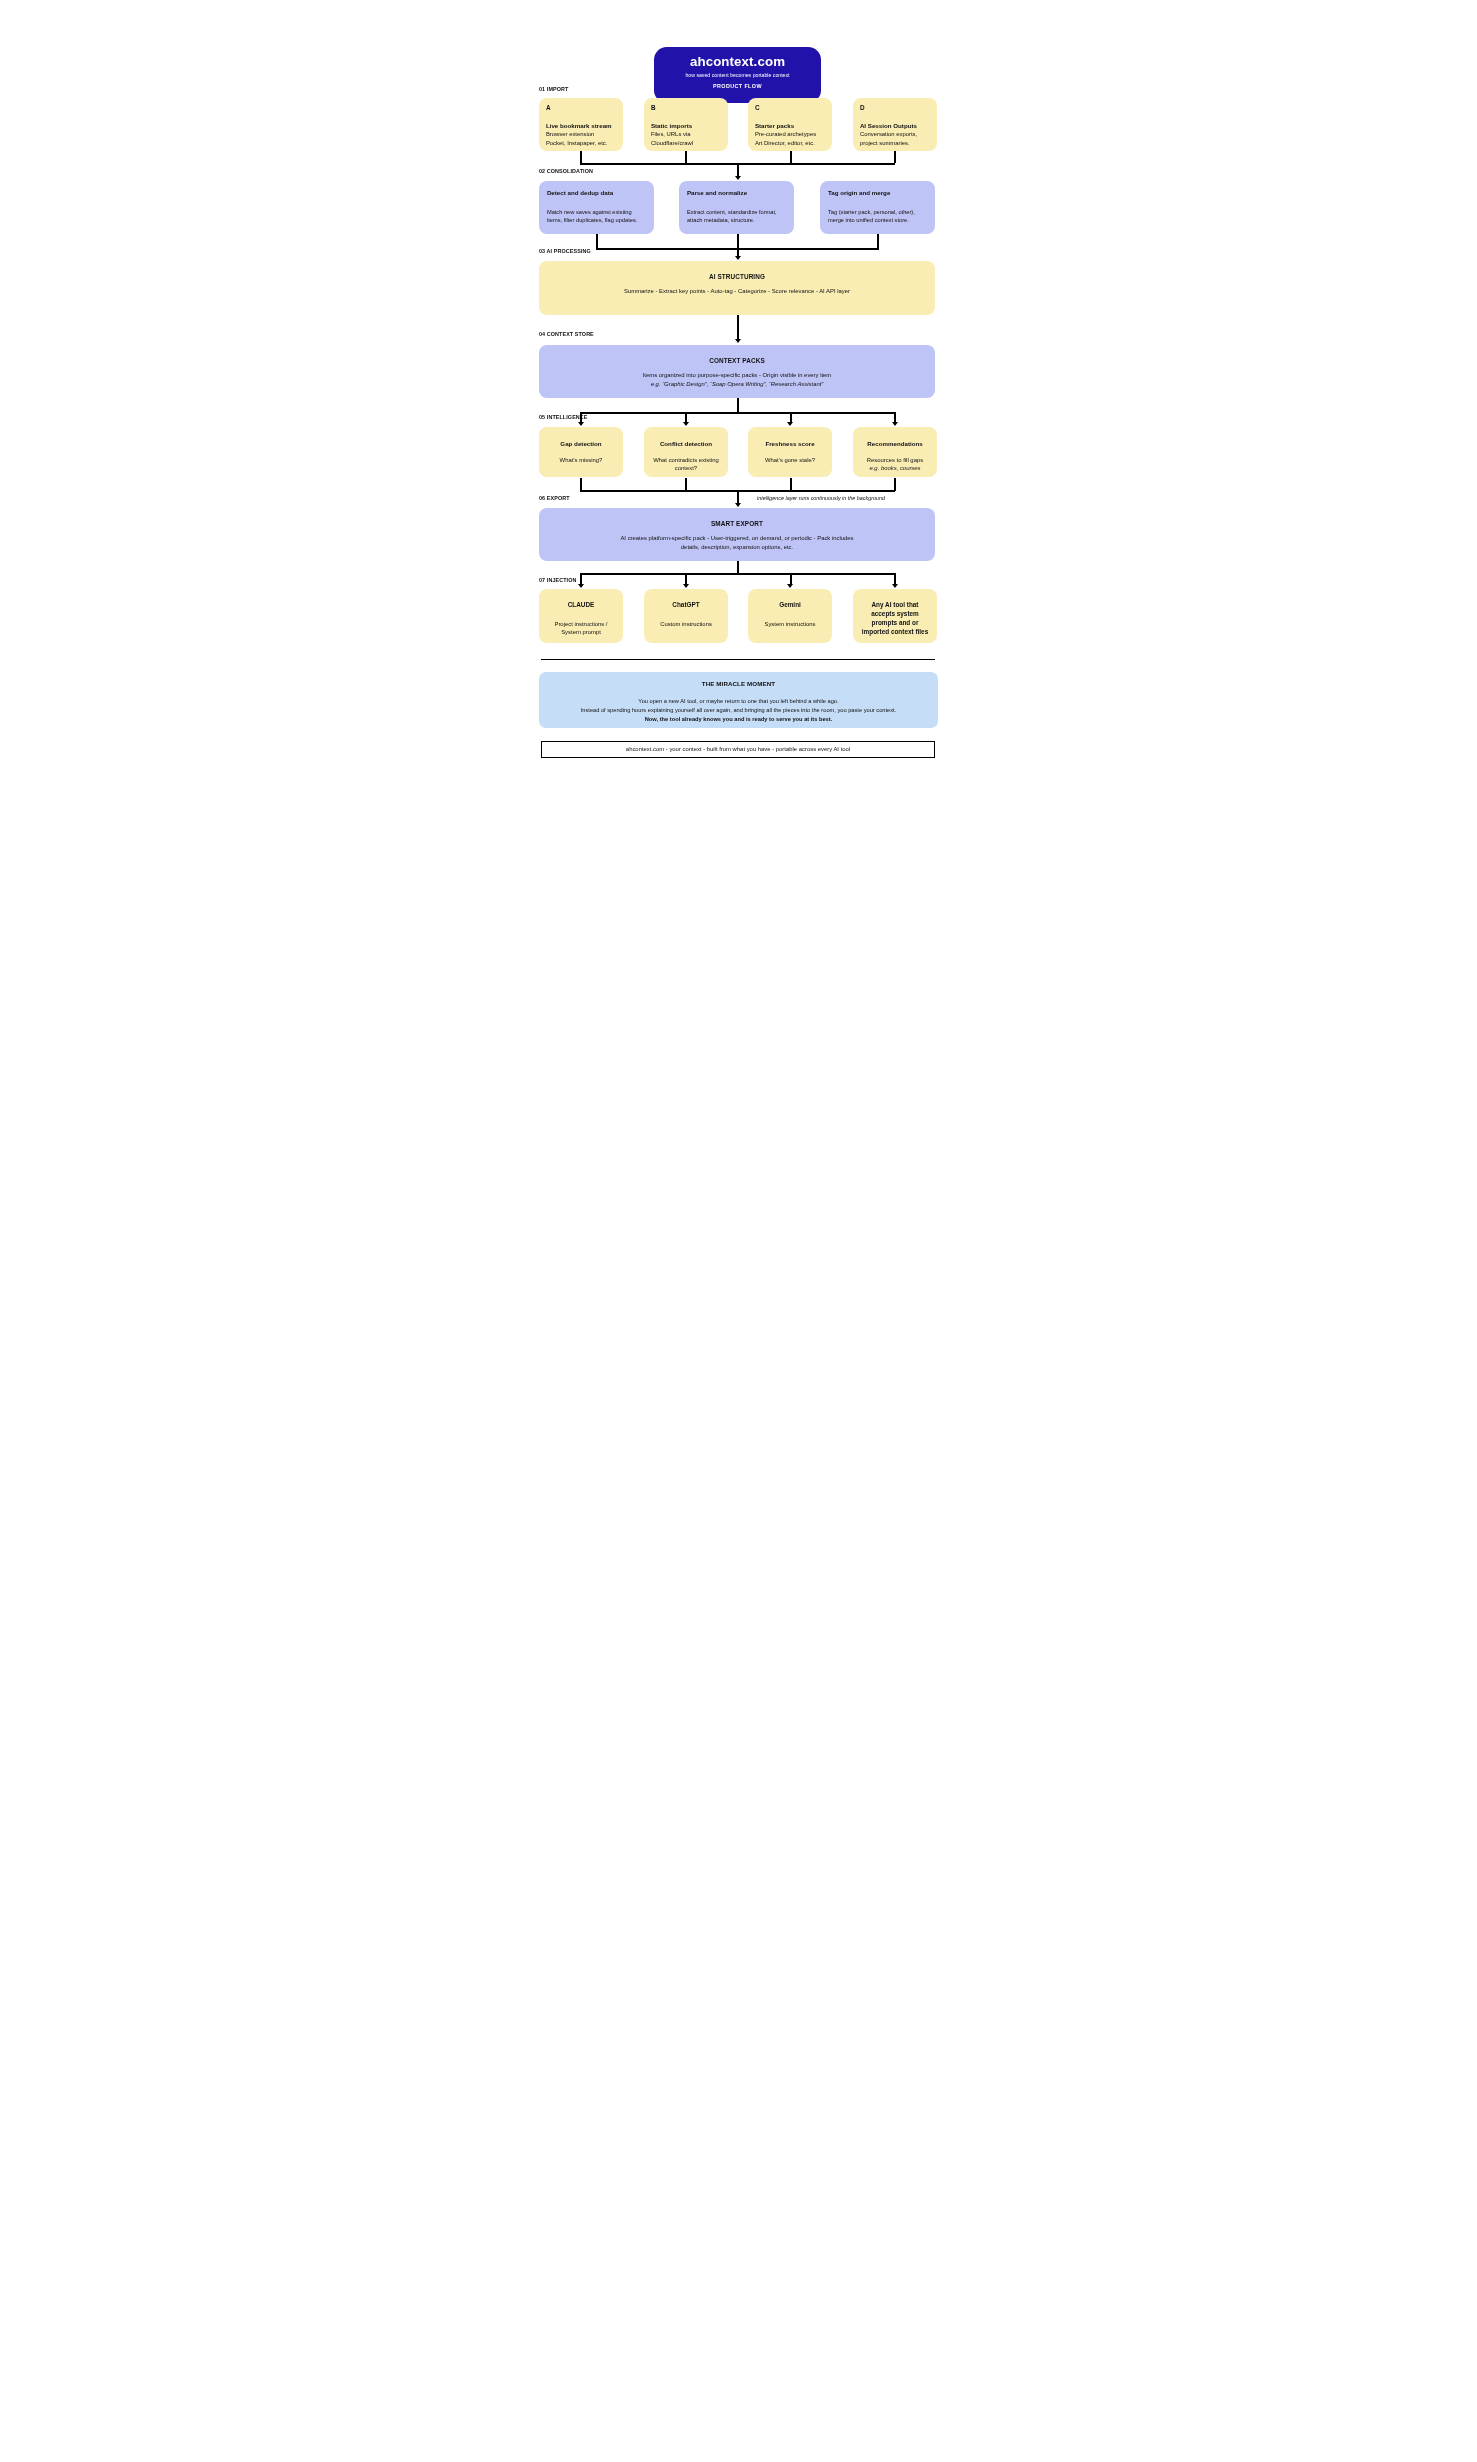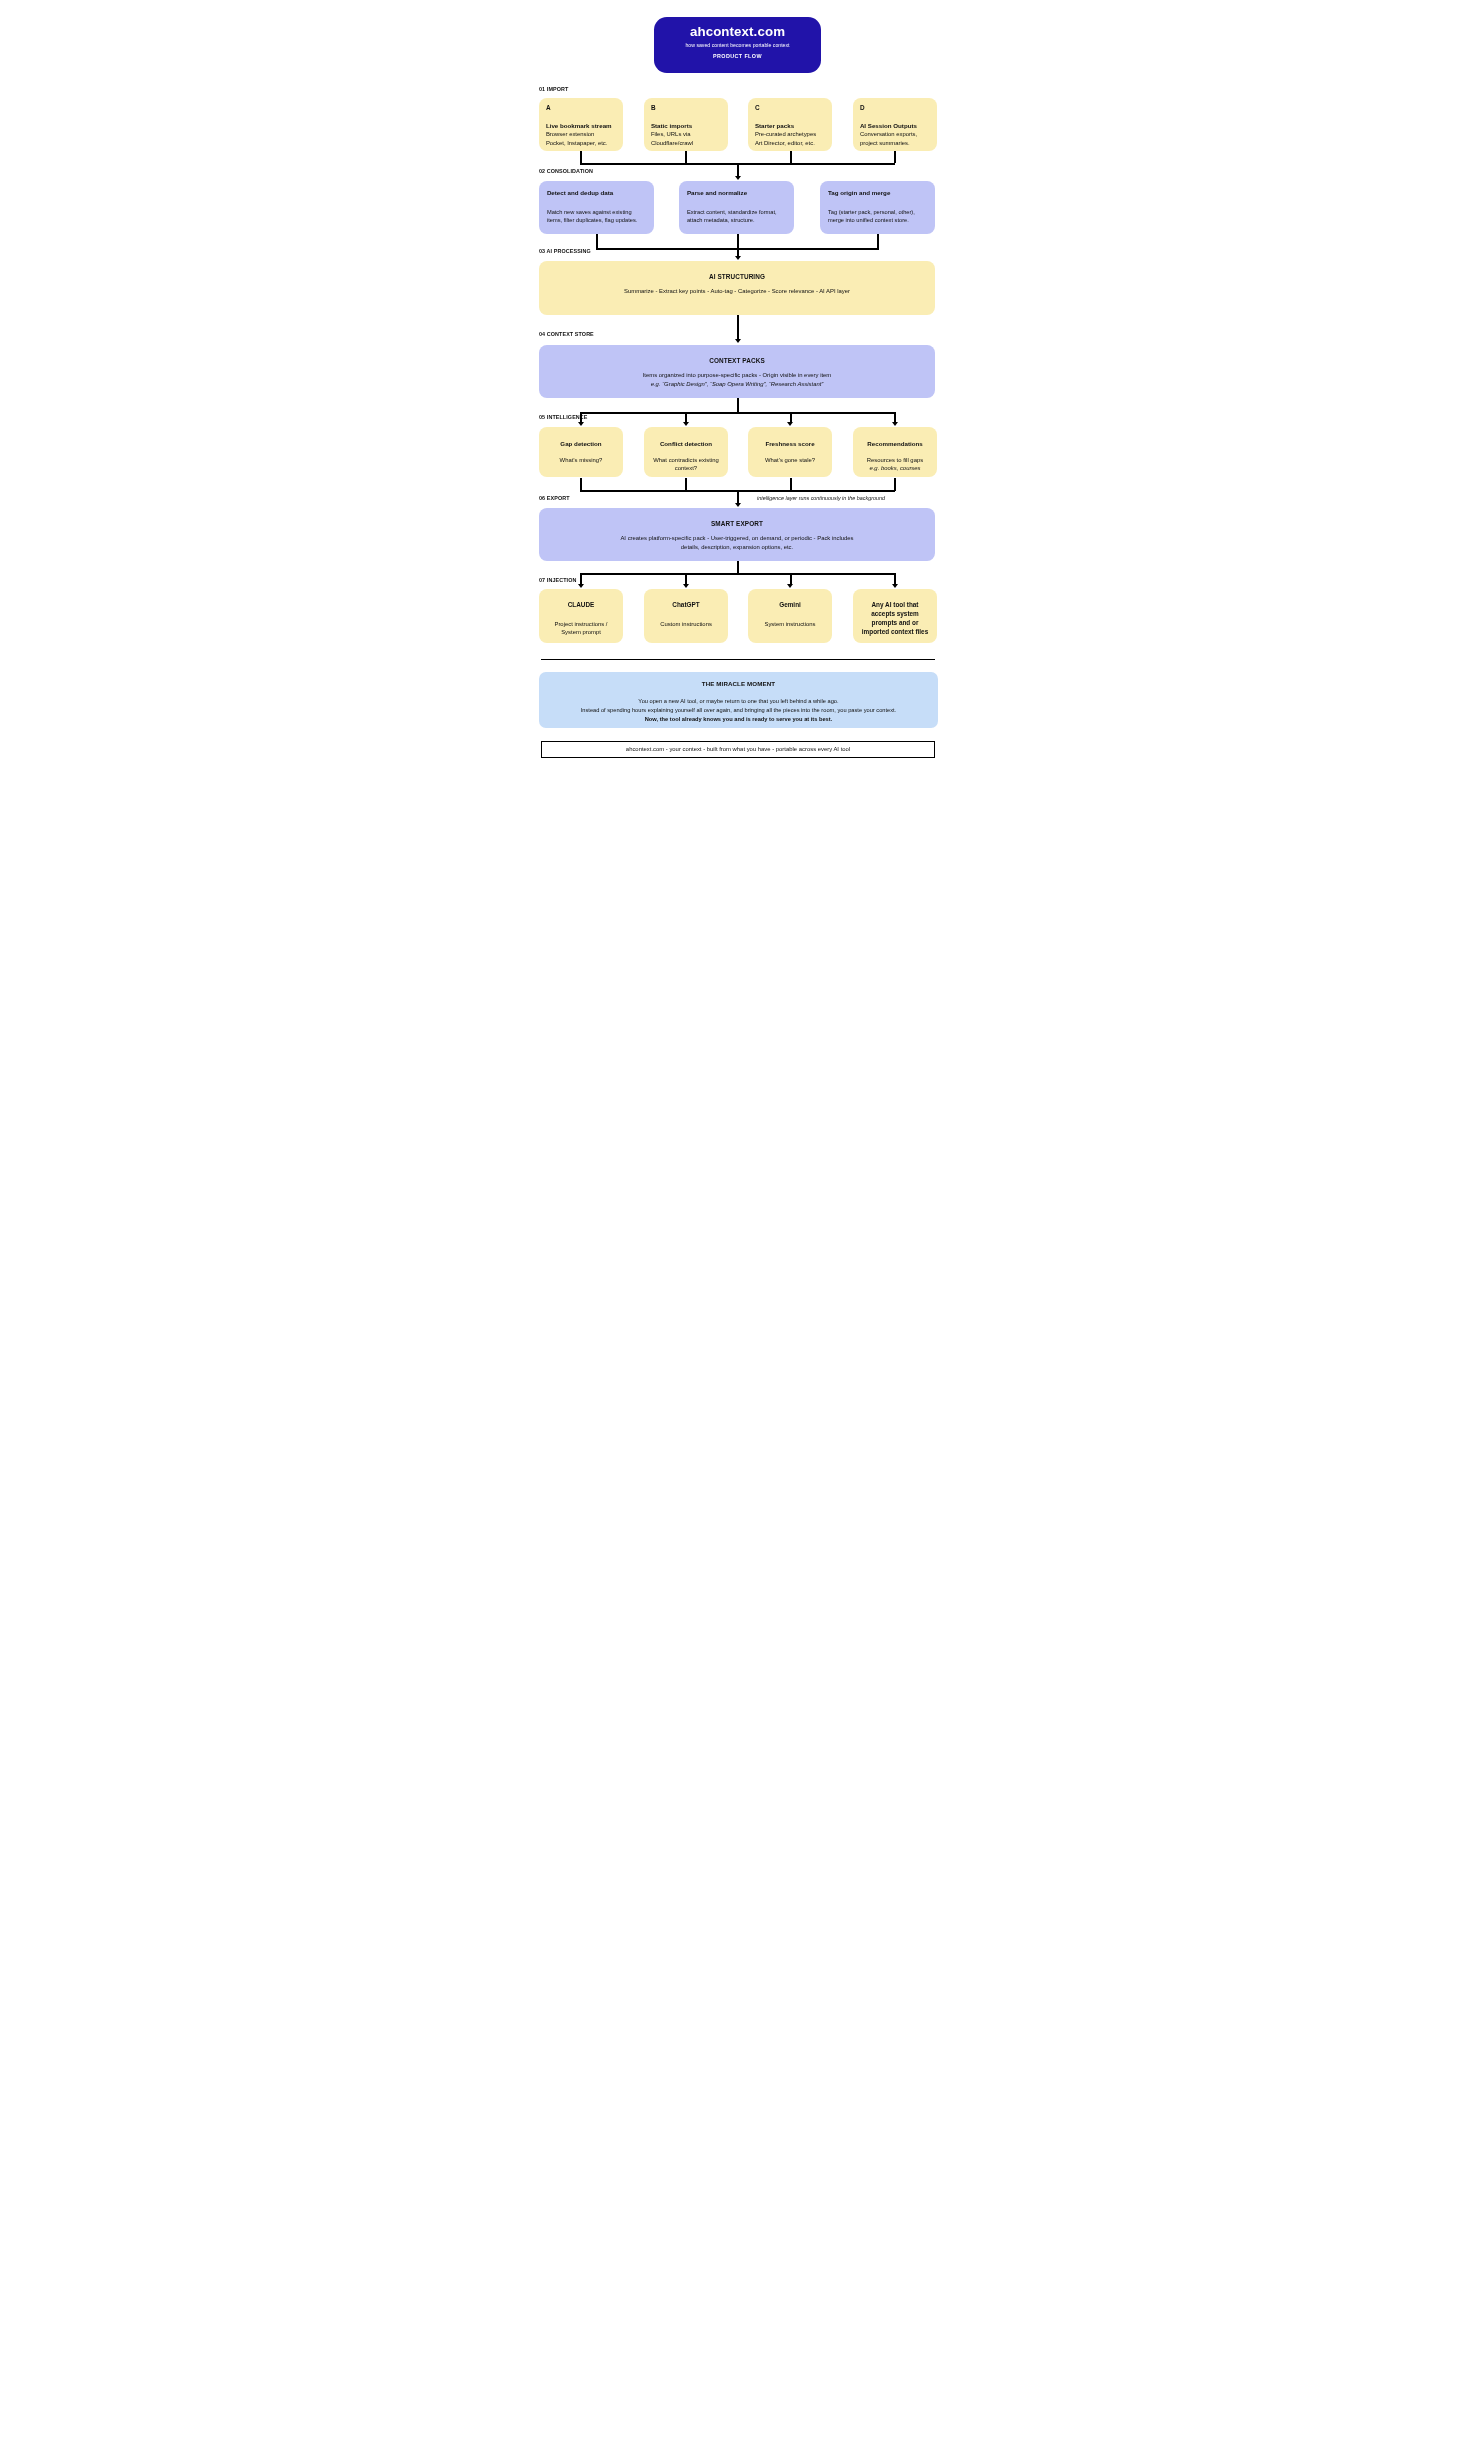--- a/index.html
+++ b/index.html
@@ -1,21 +1,21 @@
 <!DOCTYPE html>
 <html style="font-size:7.9px"><head>
 <meta charset="utf-8">
 <style>
   html,body{margin:0;padding:0;background:#ffffff;}
   body{font-family:"Liberation Sans","DejaVu Sans",sans-serif;color:#111;}
   #canvas{position:relative;width:465px;height:775px;margin:0 auto;background:#fff;overflow:hidden;}
   .abs{position:absolute;box-sizing:border-box;}
 
   
-  .header{background:#2113A9;border-radius:12.8px;color:#fff;text-align:center;}
+  .header{background:#2113A9;border-radius:12.8px;color:#fff;text-align:center;margin-top:30px;}
   .header .ttl{margin-top:7.4px;font-size:13.3px;font-weight:700;letter-spacing:0.1px;}
   .header .sub{margin-top:3px;font-size:5.2px;}
   .header .badge{margin-top:4.4px;font-size:5.4px;font-weight:700;letter-spacing:0.4px;}
 
   
   .sec{font-size:5.4px;font-weight:700;letter-spacing:0.1px;white-space:nowrap;}
 
   
   .box{border-radius:7.9px;}
   .ylw{background:#FAEDB4;}

